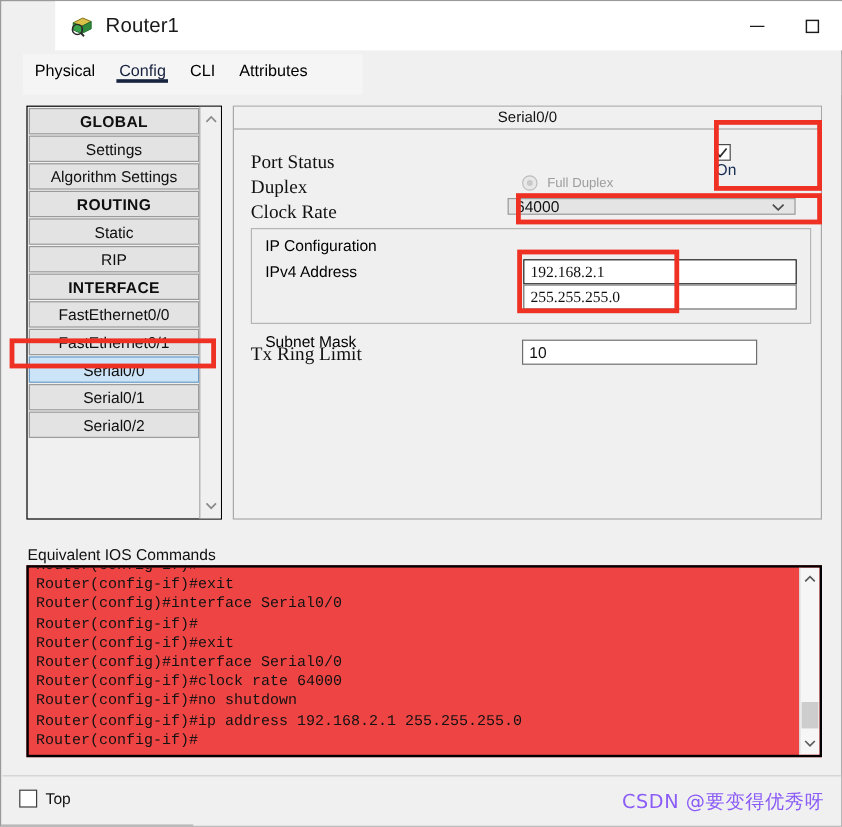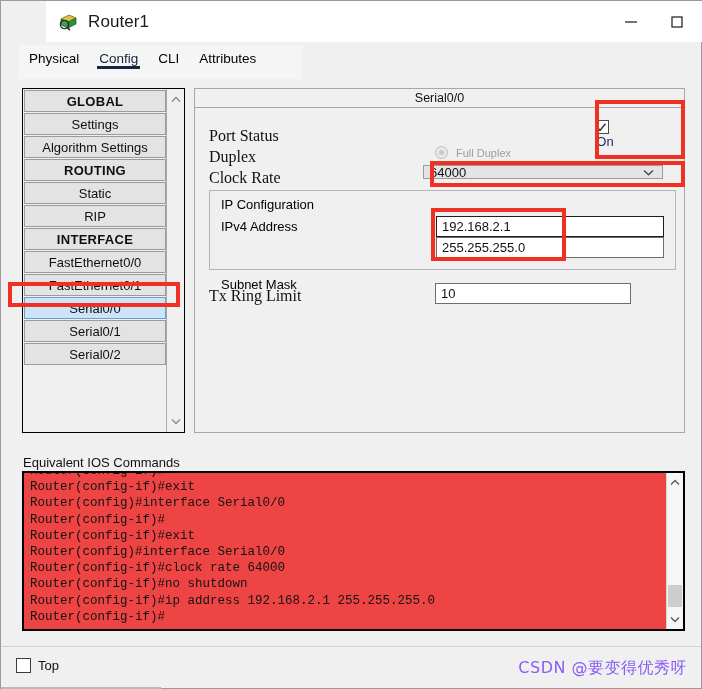--- a/index.html
+++ b/index.html
@@ -164,21 +164,21 @@
     background:#efefef;
   }
   #ipconfig-title { position:absolute; left:11px; top:6px; font-size:13px; }
   #lbl-ipv4  { position:absolute; left:11px; top:28px; font-size:13px; }
   #lbl-mask  { position:absolute; left:11px; top:49px; font-size:13px;margin-top:37px; }
 
   .text-input {
     position:absolute;
     background:#ffffff; border:1px solid #1d1d1d;
     font-size:13px; color:#111;
-    padding-left:5px; line-height:19px; height:21px;
+    padding-left:5px; line-height:19px; height:21px;font-family:Liberation Serif, serif;
   }
   #in-ipv4 { left:226px; top:25px; width:228px; }
   #in-mask { left:226px; top:46px; width:228px; border-color:#6d6d6d; }
   #in-txring { position:absolute; left:240px; top:194px; width:196px; height:21px;
                background:#ffffff; border:1px solid #6d6d6d; font-size:13px;
                padding-left:5px; line-height:19px; color:#111; }
 
   
   .redbox {
     position:absolute; border:4px solid #ef3124; pointer-events:none;

